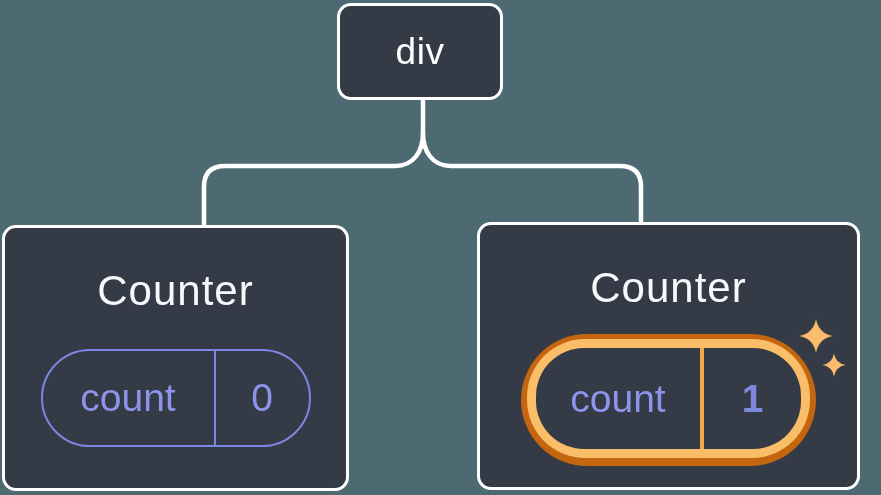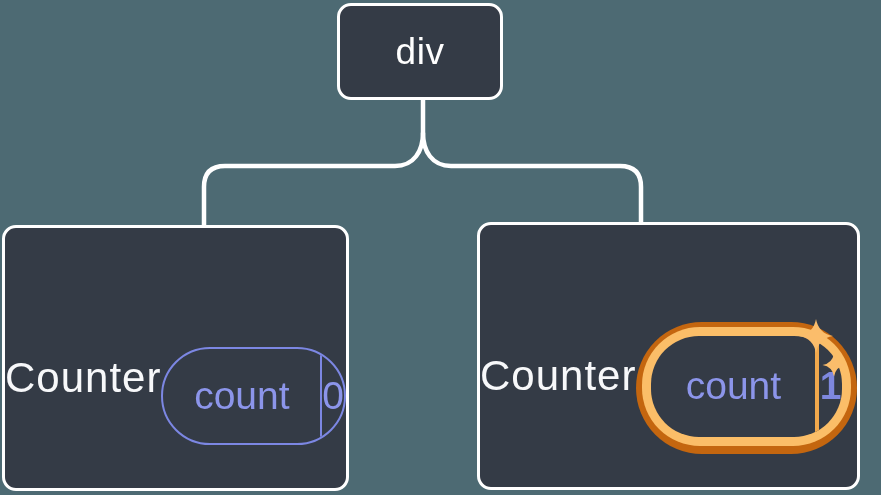--- a/index.html
+++ b/index.html
@@ -28,21 +28,21 @@
 
   .root-node {
     left: 337px; top: 3px;
     width: 166px; height: 97px;
     display: flex; align-items: center; justify-content: center;
     color: #FFFFFF; font-size: 37px; letter-spacing: 0.5px;
   }
 
   .card {
     display: flex;
-    flex-direction: row;
+    flex-direction: column;
     align-items: center;
     padding-top: 40px;
   }
   .card-left  { left: 2px;   top: 225px; width: 347px; height: 266px; }
   .card-right { left: 477px; top: 222px; width: 383px; height: 268px; }
 
   .card-title {
     color: #F7F8FA;
     font-size: 42px;
     line-height: 46px;

